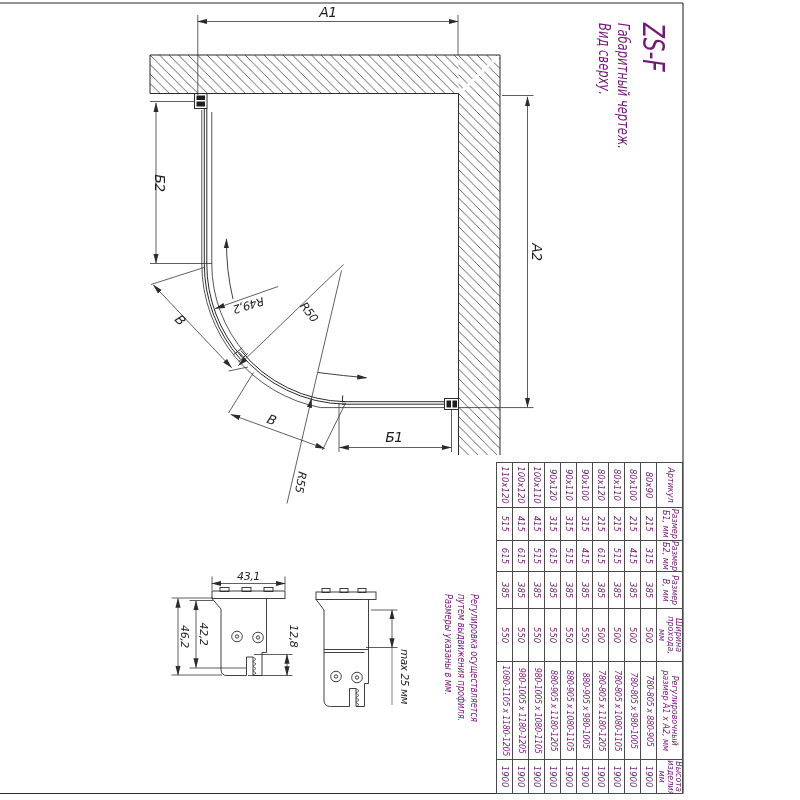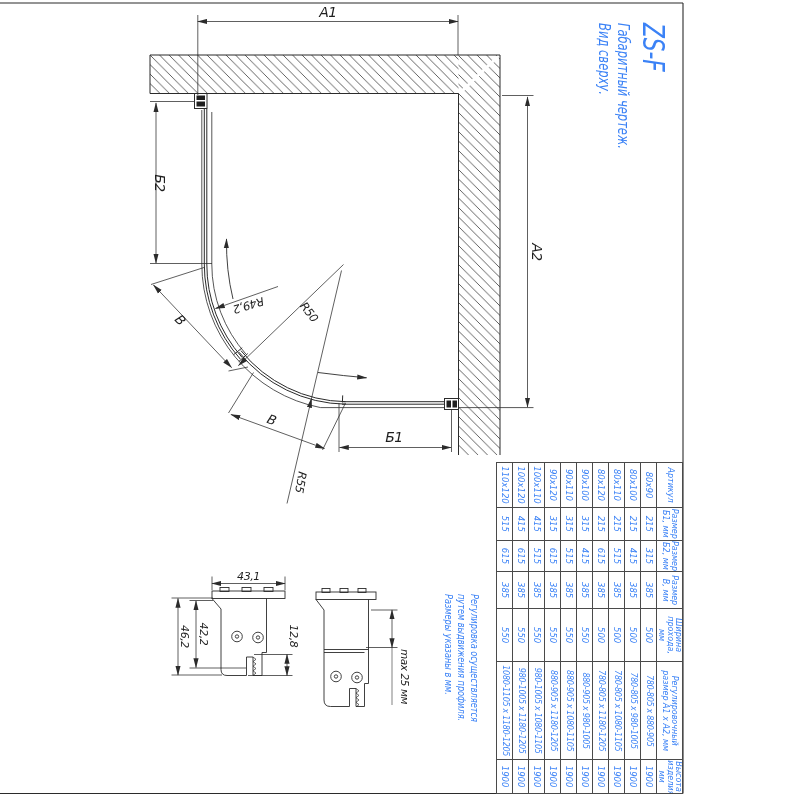--- a/index.html
+++ b/index.html
@@ -1,18 +1,18 @@
 <!DOCTYPE html>
 <html><head>
 <meta charset="utf-8">
 <style>
   html,body{margin:0;padding:0;background:#fff;}
   body{width:800px;height:800px;overflow:hidden;}
   .sheet{position:relative;width:800px;height:800px;background:#fff;
-         font-family:"DejaVu Sans",sans-serif;color:#3b82f6;}
+         font-family:"DejaVu Sans",sans-serif;color:#701a75;}
   svg text{font-family:"DejaVu Sans",sans-serif;font-style:italic;fill:#1f1f1f;letter-spacing:-0.4px;}
   .rot{position:absolute;transform-origin:0 0;transform:rotate(90deg);}
 
   
   .title-block{left:668px;top:23px;width:142px;height:74px;}
   .title-model{margin:0;font-size:30px;font-style:italic;font-weight:normal;
                transform:scaleX(.72);transform-origin:0 0;white-space:nowrap;line-height:1;}
   .title-sub{margin-top:6px;font-size:16px;font-style:italic;line-height:1.16;
              transform:scaleX(.72);transform-origin:0 0;white-space:nowrap;}
 

